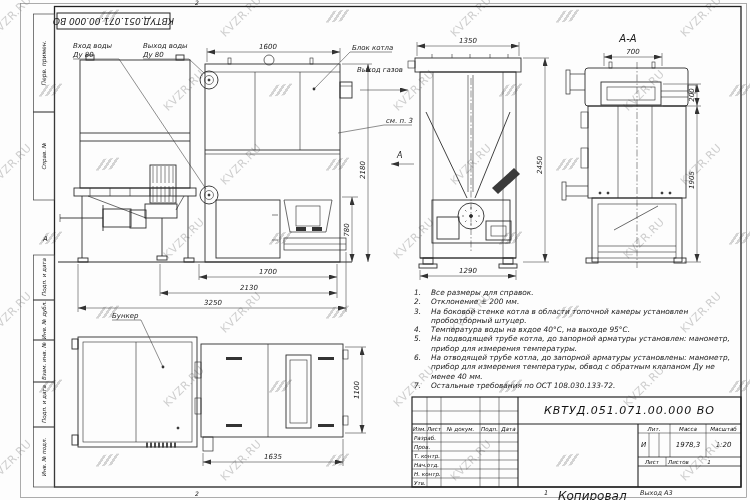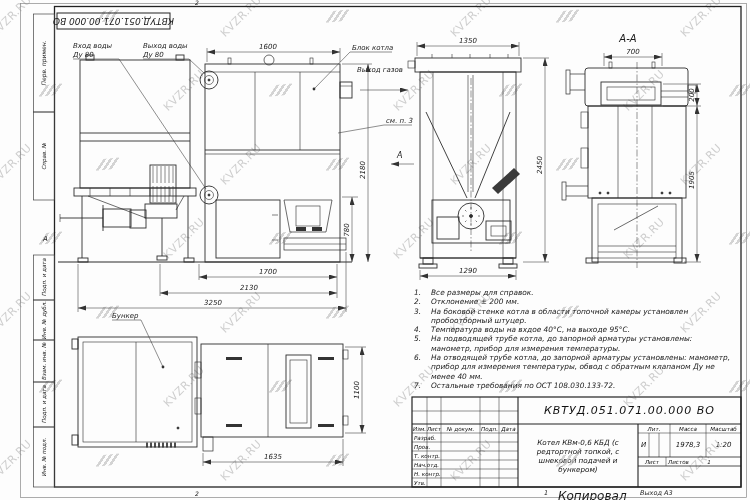--- a/index.html
+++ b/index.html
@@ -399,34 +399,33 @@
     <div class="note">
         <span class="n">3.</span>
         <span class="txt">На боковой стенке котла в области топочной камеры установлен пробоотборный штуцер.</span>
       </div>
     <div class="note">
         <span class="n">4.</span>
         <span class="txt">Температура воды на вхдое 40°С, на выходе 95°С.</span>
       </div>
     <div class="note">
         <span class="n">5.</span>
-        <span class="txt">На подводящей трубе котла, до запорной арматуры установлены: манометр, прибор для измерения температуры.</span>
+        <span class="txt">На подводящей трубе котла, до запорной арматуры установлен: манометр, прибор для измерения температуры.</span>
       </div>
     <div class="note">
         <span class="n">6.</span>
         <span class="txt">На отводящей трубе котла, до запорной арматуры установлены: манометр, прибор для измерения температуры, обвод с обратным клапаном Ду не менее 40 мм.</span>
       </div>
     <div class="note">
         <span class="n">7.</span>
         <span class="txt">Остальные требования по ОСТ 108.030.133-72.</span>
       </div>
   </div>
 
   <div class="tb-cell" style="left:518px;top:397px;width:223px;height:27px;font-size:11px;letter-spacing:1px;">КВТУД.051.071.00.000 ВО</div>
-  <div class="tb-cell" style="left:520px;top:426px;width:116px;height:59px;font-size:7.2px;line-height:9px;">Котел КВм-0,6 КБД (с редтортной топкой, с шнековой подачей и бункером)</div>
   <div class="tb-cell small" style="left:638px;top:424px;width:32px;height:9px;">Лит.</div>
   <div class="tb-cell small" style="left:670px;top:424px;width:36px;height:9px;">Масса</div>
   <div class="tb-cell small" style="left:706px;top:424px;width:35px;height:9px;">Масштаб</div>
   <div class="tb-cell" style="left:638px;top:433px;width:11px;height:24px;font-size:7px;">И</div>
   <div class="tb-cell" style="left:670px;top:433px;width:36px;height:24px;font-size:7px;">1978,3</div>
   <div class="tb-cell" style="left:706px;top:433px;width:35px;height:24px;font-size:7px;">1:20</div>
   <div class="tb-cell small" style="left:638px;top:457px;width:28px;height:9px;">Лист</div>
   <div class="tb-cell small left-al" style="left:666px;top:457px;width:34px;height:9px;">Листов</div>
   <div class="tb-cell small" style="left:700px;top:457px;width:18px;height:9px;">1</div>
 

